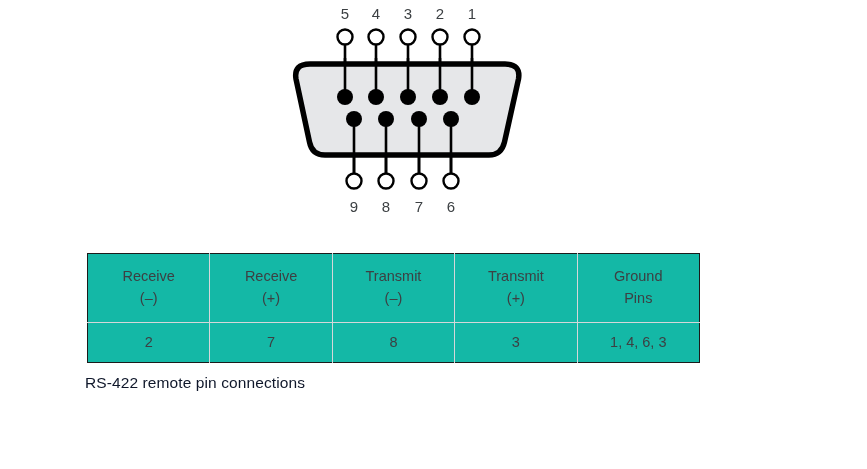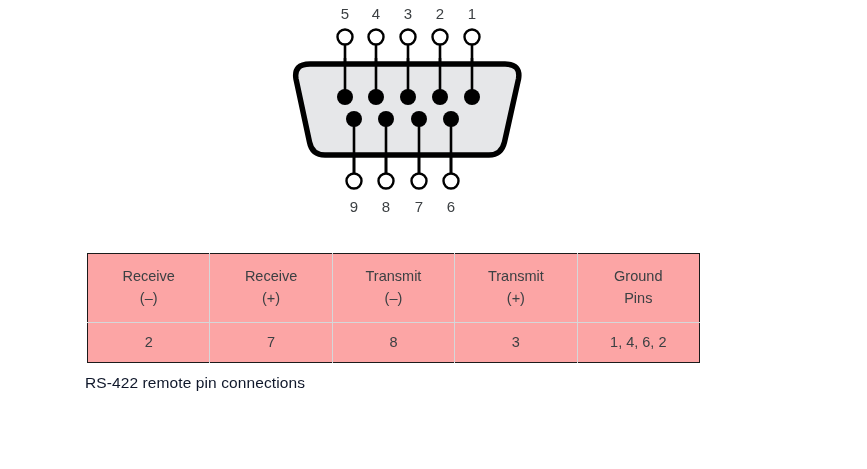--- a/index.html
+++ b/index.html
@@ -37,21 +37,21 @@
   }
 
   
   #pin-table {
     position: absolute;
     left: 87px;
     top: 253px;
     width: 613px;
     border-collapse: collapse;
     border: 1.5px solid #1b1b1b;
-    background: #fca5a5;
+    background: #14b8a6;
     table-layout: fixed;
     padding-left: 8px;
   }
   #pin-table th,
   #pin-table td {
     border-left: 1px solid #d5d7d9;
     border-right: 1px solid #d5d7d9;
     text-align: center;
     font-weight: normal;
     color: #3c4043;
@@ -200,18 +200,18 @@
         <span class="th-line">Pins</span>
       </th>
     </tr>
   </thead>
   <tbody>
     <tr>
       <td style="border-left-color: rgb(213, 215, 217); border-right-color: rgb(213, 215, 217);">2</td>
       <td style="border-left-color: rgb(213, 215, 217); border-right-color: rgb(213, 215, 217);">7</td>
       <td style="border-left-color: rgb(213, 215, 217); border-right-color: rgb(213, 215, 217);">8</td>
       <td style="border-left-color: rgb(213, 215, 217); border-right-color: rgb(213, 215, 217);">3</td>
-      <td style="border-left-color: rgb(213, 215, 217); border-right-color: rgb(213, 215, 217);">1, 4, 6, 2</td>
+      <td style="border-left-color: rgb(213, 215, 217); border-right-color: rgb(213, 215, 217);">1, 4, 6, 3</td>
     </tr>
   </tbody>
 </table>
 
 <div id="figure-caption">RS-422 remote pin connections</div>
 
 </body></html>

